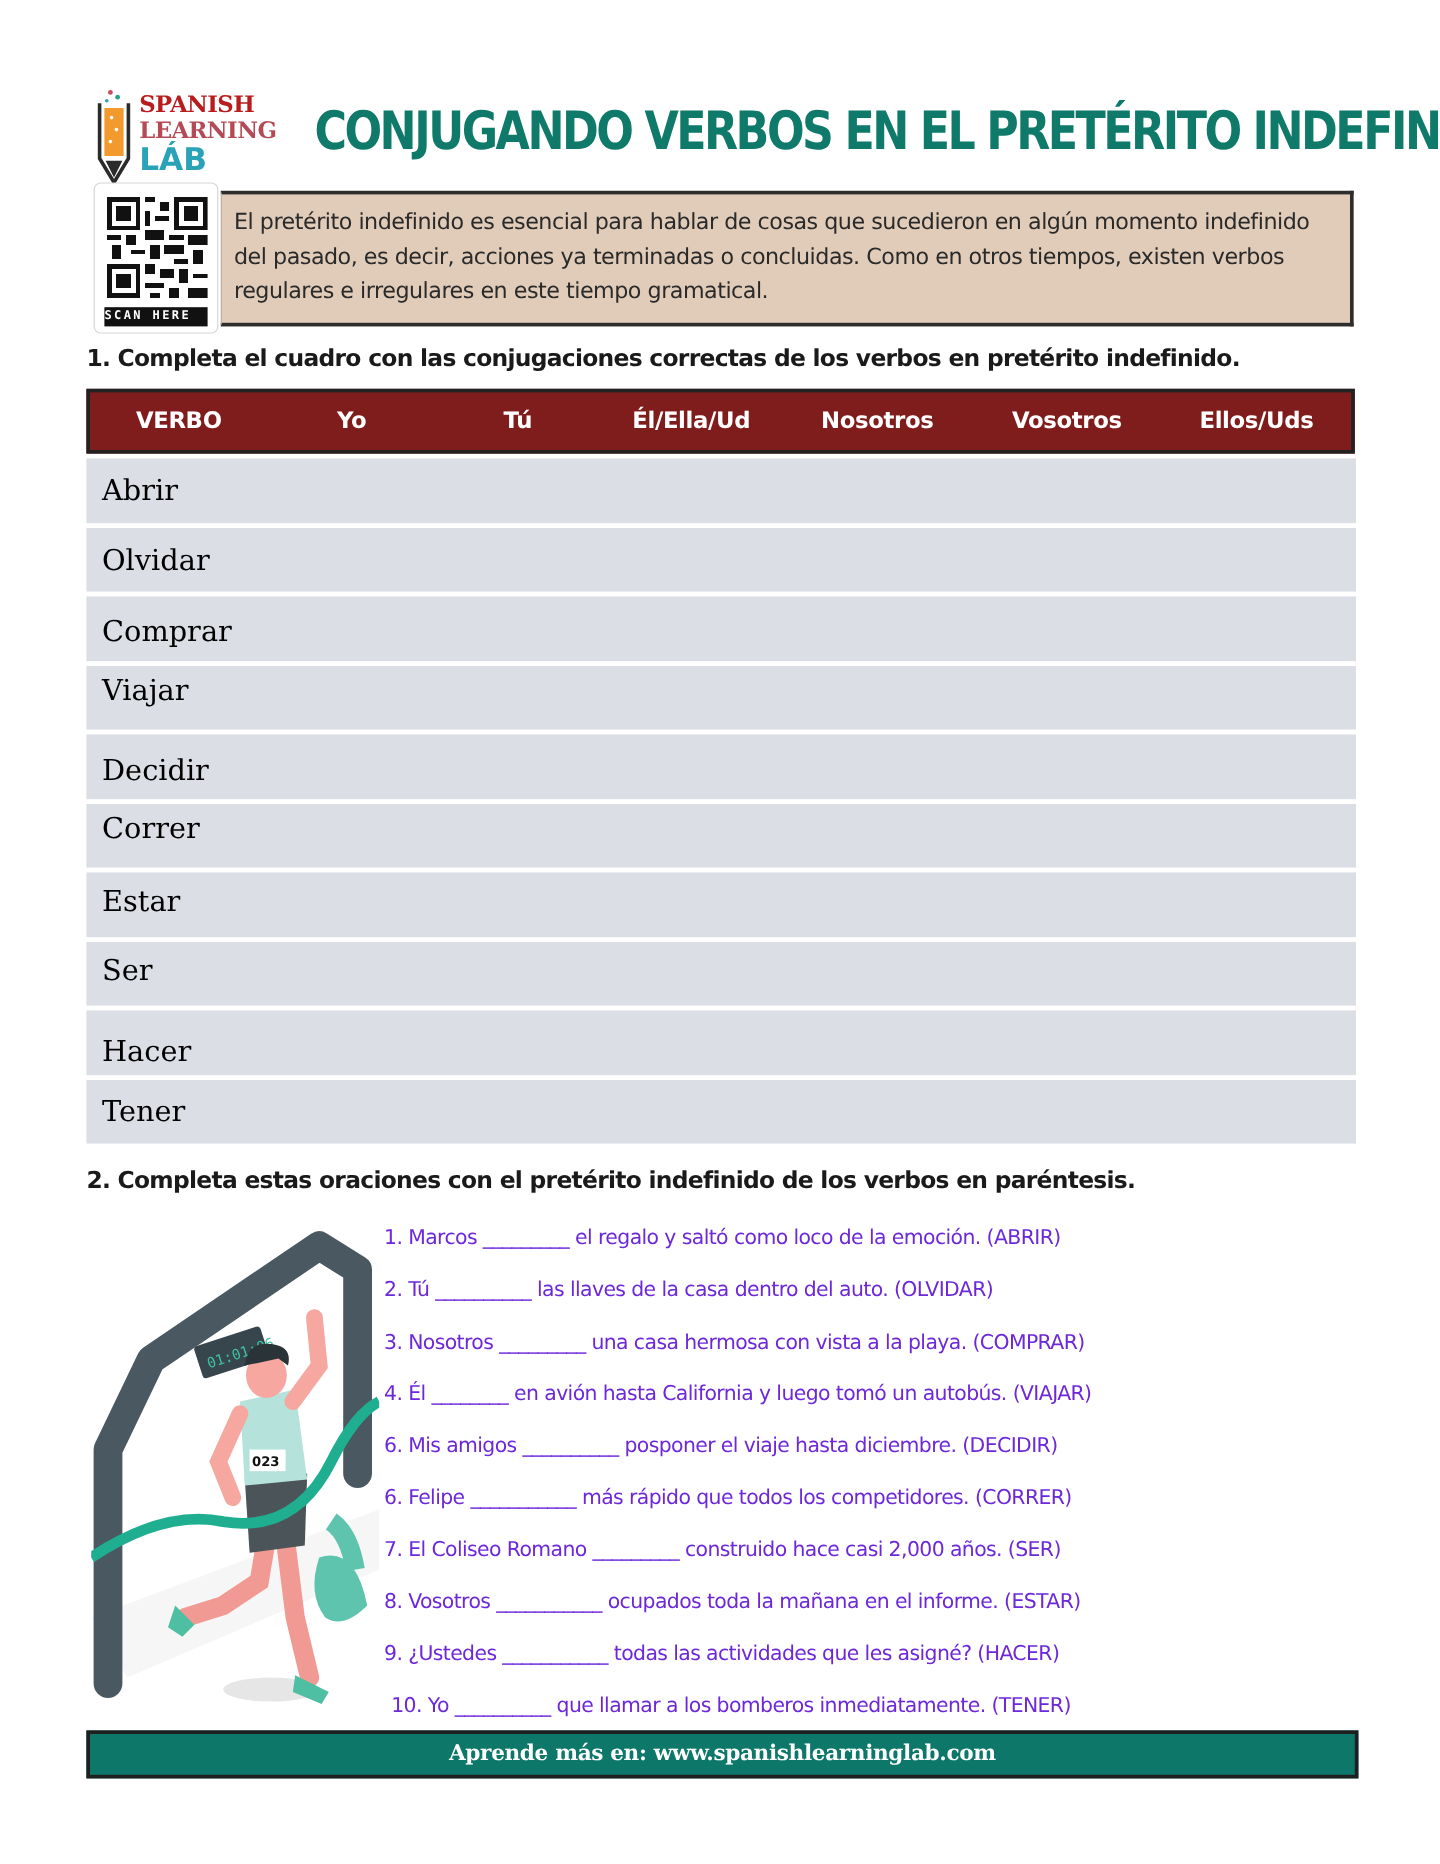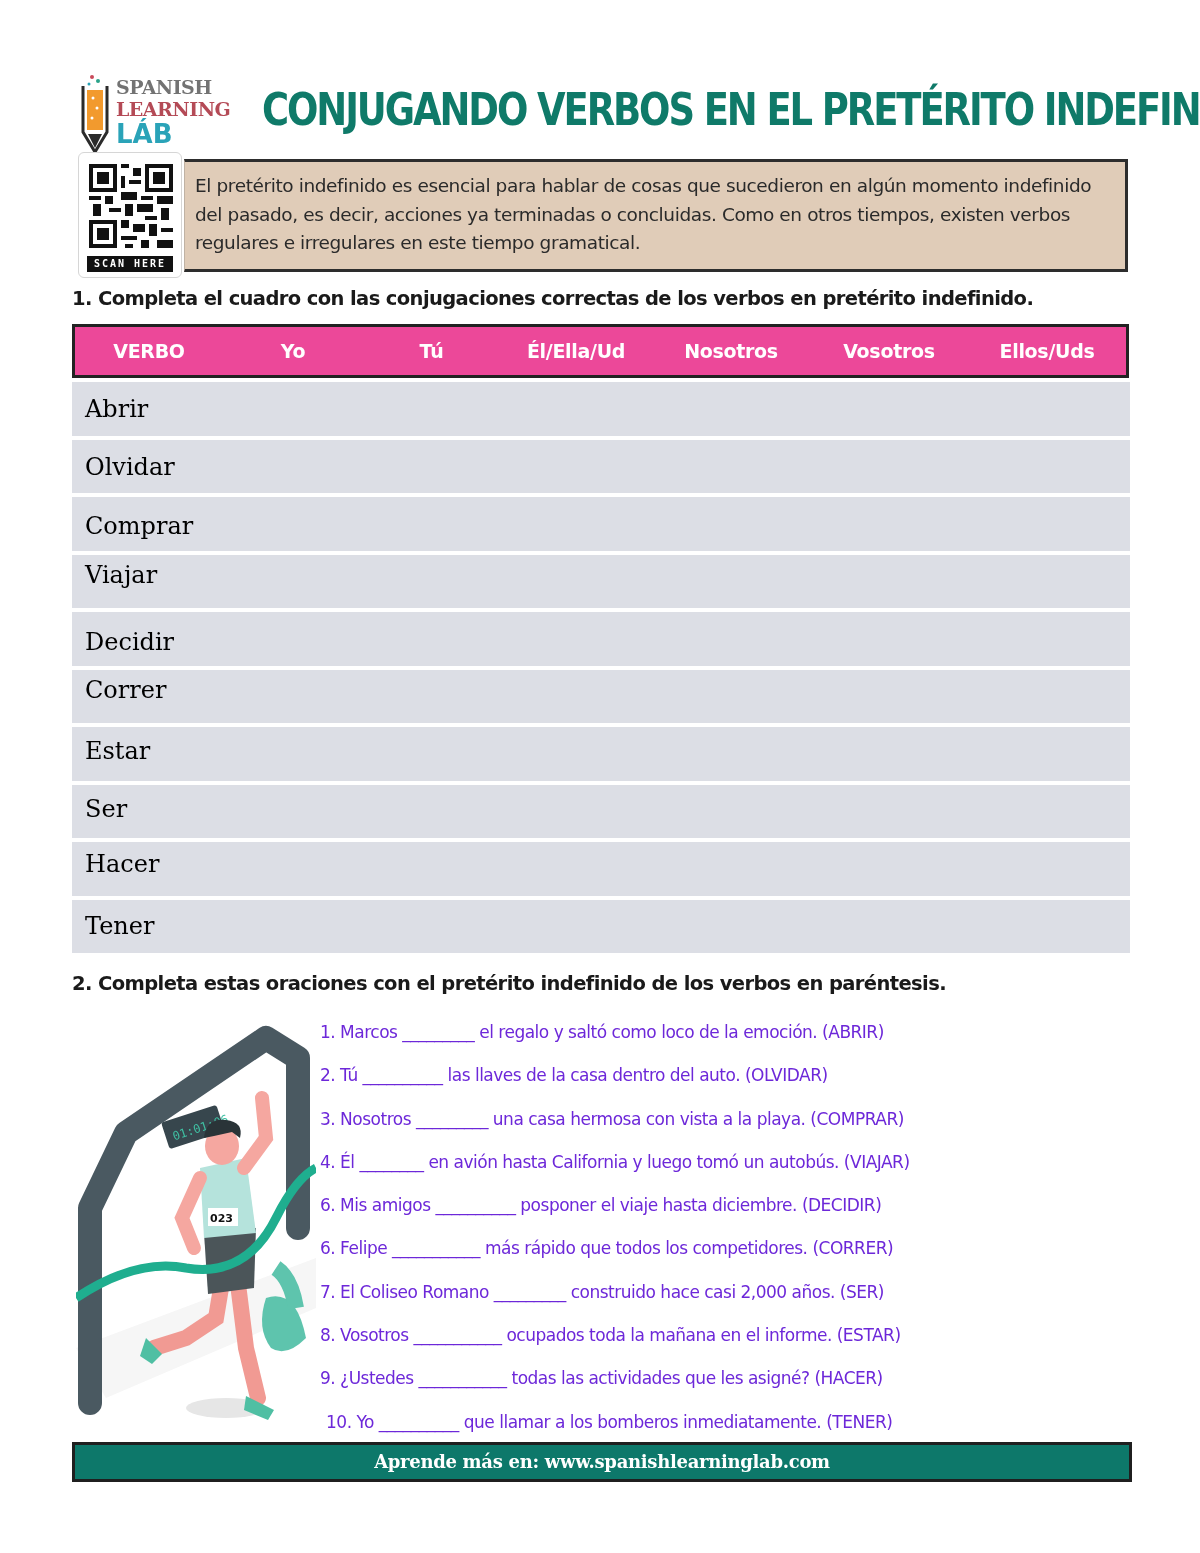--- a/index.html
+++ b/index.html
@@ -3,51 +3,51 @@
 <meta charset="utf-8">
 <style>
   * { box-sizing: border-box; margin: 0; padding: 0; }
   body {
     width: 1200px; height: 1553px; background: #ffffff; position: relative;
     font-family: "Liberation Sans", sans-serif; color: #1f1f1f; overflow: hidden;
   }
   .logo { position: absolute; left: 76px; top: 64px; width: 170px; height: 90px; }
   .pencil { position: absolute; left: 4px; top: 10px; width: 30px; height: 80px; }
   .logo-text { position: absolute; left: 40px; top: 12px; font-family: "DejaVu Serif", serif; font-weight: bold; line-height: 22px; }
-  .logo-l1 { color: #737373; font-size: 19px; letter-spacing: -0.5px; }
+  .logo-l1 { color: #b91c1c; font-size: 19px; letter-spacing: -0.5px; }
   .logo-l2 { color: #b44a56; font-size: 19px; letter-spacing: -0.5px; }
   .logo-l3 { color: #2aa3b8; font-size: 26px; font-family: "DejaVu Sans", sans-serif; line-height: 28px; }
 
   .title {
     position: absolute; left: 262px; top: 82px; width: 870px; height: 56px;
     color: #0f7a69; font-family: "DejaVu Sans", sans-serif; font-weight: bold;
     font-size: 44px; letter-spacing: -2.5px; transform: scaleX(0.84); transform-origin: left center;
     white-space: nowrap; line-height: 56px;
   }
 
   .qr { position: absolute; left: 78px; top: 152px; width: 104px; height: 126px; background: #fff; border: 1px solid #d6d6d6; border-radius: 6px; }
   .qr-grid { position: absolute; left: 10px; top: 8px; width: 84px; height: 90px; }
-  .qr-label { position: absolute; left: 8px; bottom: 5px; width: 86px; height: 16px; background: #111; color: #fff; font-size: 10px; font-weight: bold; text-align: center; line-height: 16px; letter-spacing: 2px; font-family: "DejaVu Sans Mono", monospace; }
+  .qr-label { position: absolute; left: 8px; bottom: 5px; width: 86px; height: 16px; background: #111; color: #fff; font-size: 10px; font-weight: bold; text-align: left; line-height: 16px; letter-spacing: 2px; font-family: "DejaVu Sans Mono", monospace; }
 
   .intro {
     position: absolute; left: 184px; top: 159px; width: 944px; height: 113px;
     background: #e0ccb8; border: 3px solid #2d2d2d; border-left: 1px solid #bfb2a4;
     padding: 10px 16px 0 10px; font-size: 18.5px; line-height: 28.5px; color: #2a2a2a;
     font-family: "DejaVu Sans", sans-serif; font-weight: normal; letter-spacing: -0.4px;
   }
   .intro b { font-weight: normal; }
 
   .section-title {
     position: absolute; left: 72px; font-family: "DejaVu Sans", sans-serif; font-weight: bold;
     font-size: 19.5px; color: #1a1a1a; letter-spacing: -0.6px; white-space: nowrap;
   }
 
   .table-header {
     position: absolute; left: 72px; top: 324px; width: 1057px; height: 54px;
-    background: #ec4899; border: 3px solid #222; display: flex; align-items: center;
+    background: #7f1d1d; border: 3px solid #222; display: flex; align-items: center;
   }
   .th { color: #fff; font-family: "DejaVu Sans", sans-serif; font-weight: bold; font-size: 19px; text-align: center; letter-spacing: -0.3px; }
 
   .rows { position: absolute; left: 72px; top: 382px; width: 1058px; }
   .row { height: 53.5px; background: #dcdee5; margin-bottom: 4px; display: flex; align-items: flex-start; padding-left: 13px; }
   .row-label { font-family: "DejaVu Serif", serif; font-weight: normal; font-size: 24px; color: #000000; padding-top: 13px; }
   .row-cells { flex: 1; display: flex; }
   .cell { flex: 1; height: 53px; }
 
   .runner { position: absolute; left: 76px; top: 1018px; width: 240px; height: 420px; }
@@ -185,21 +185,21 @@
         <div class="cell"></div>
       </div>
     </div>
   <div class="row">
       <div class="row-label" style="width:135px;padding-top:10px">Ser</div>
       <div class="row-cells">
         <div class="cell"></div>
       </div>
     </div>
   <div class="row">
-      <div class="row-label" style="width:135px;padding-top:8px">Hacer</div>
+      <div class="row-label" style="width:135px;padding-top:20px">Hacer</div>
       <div class="row-cells">
         <div class="cell"></div>
       </div>
     </div>
   <div class="row">
       <div class="row-label" style="width:135px;padding-top:12px">Tener</div>
       <div class="row-cells">
         <div class="cell"></div>
       </div>
     </div>

